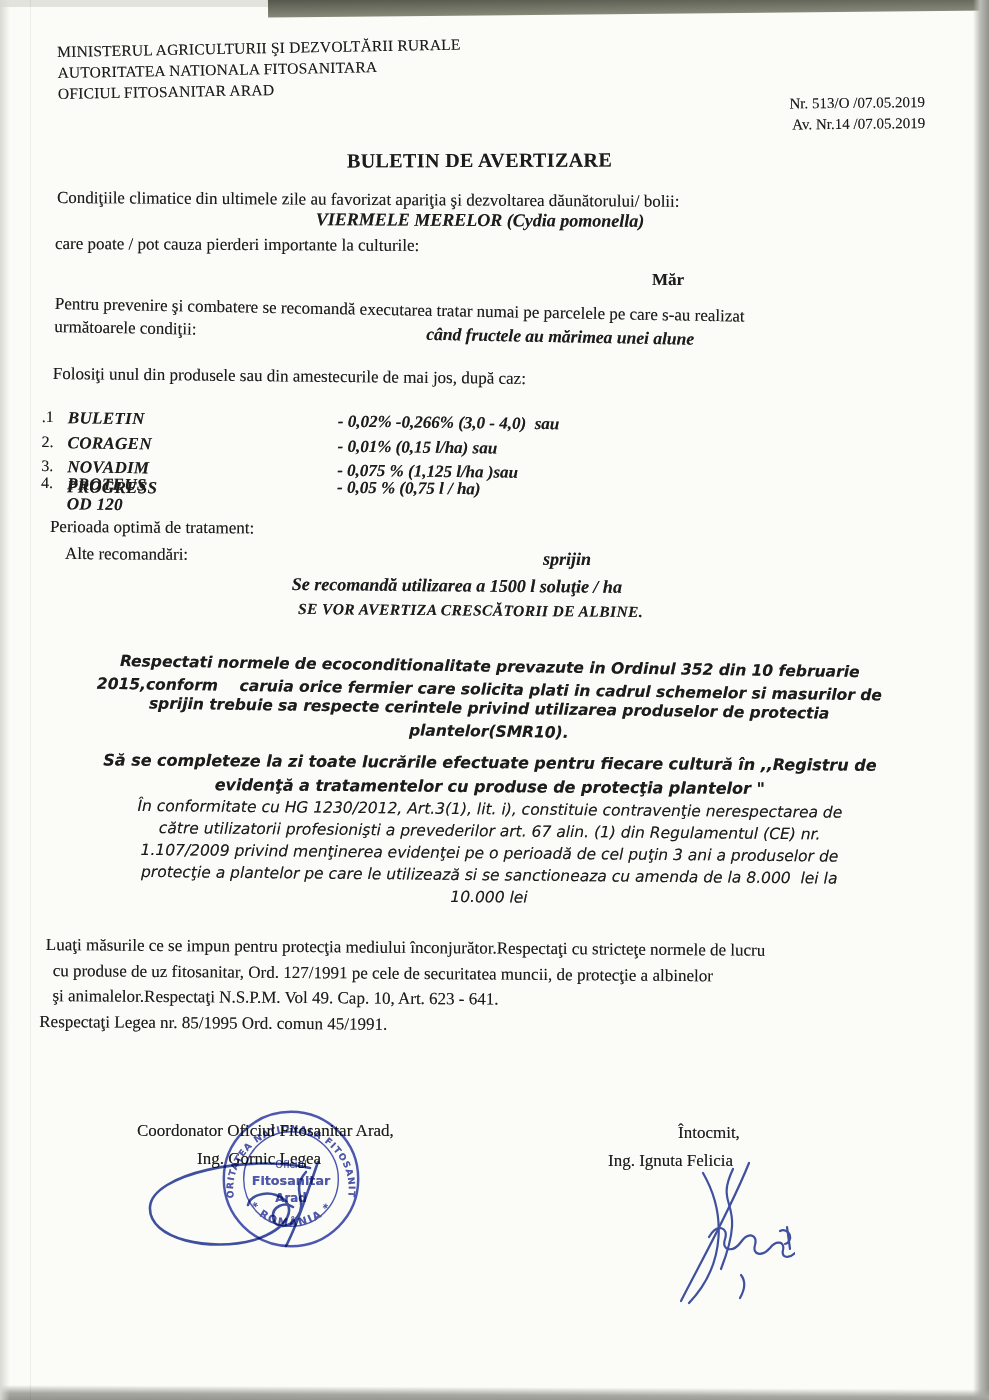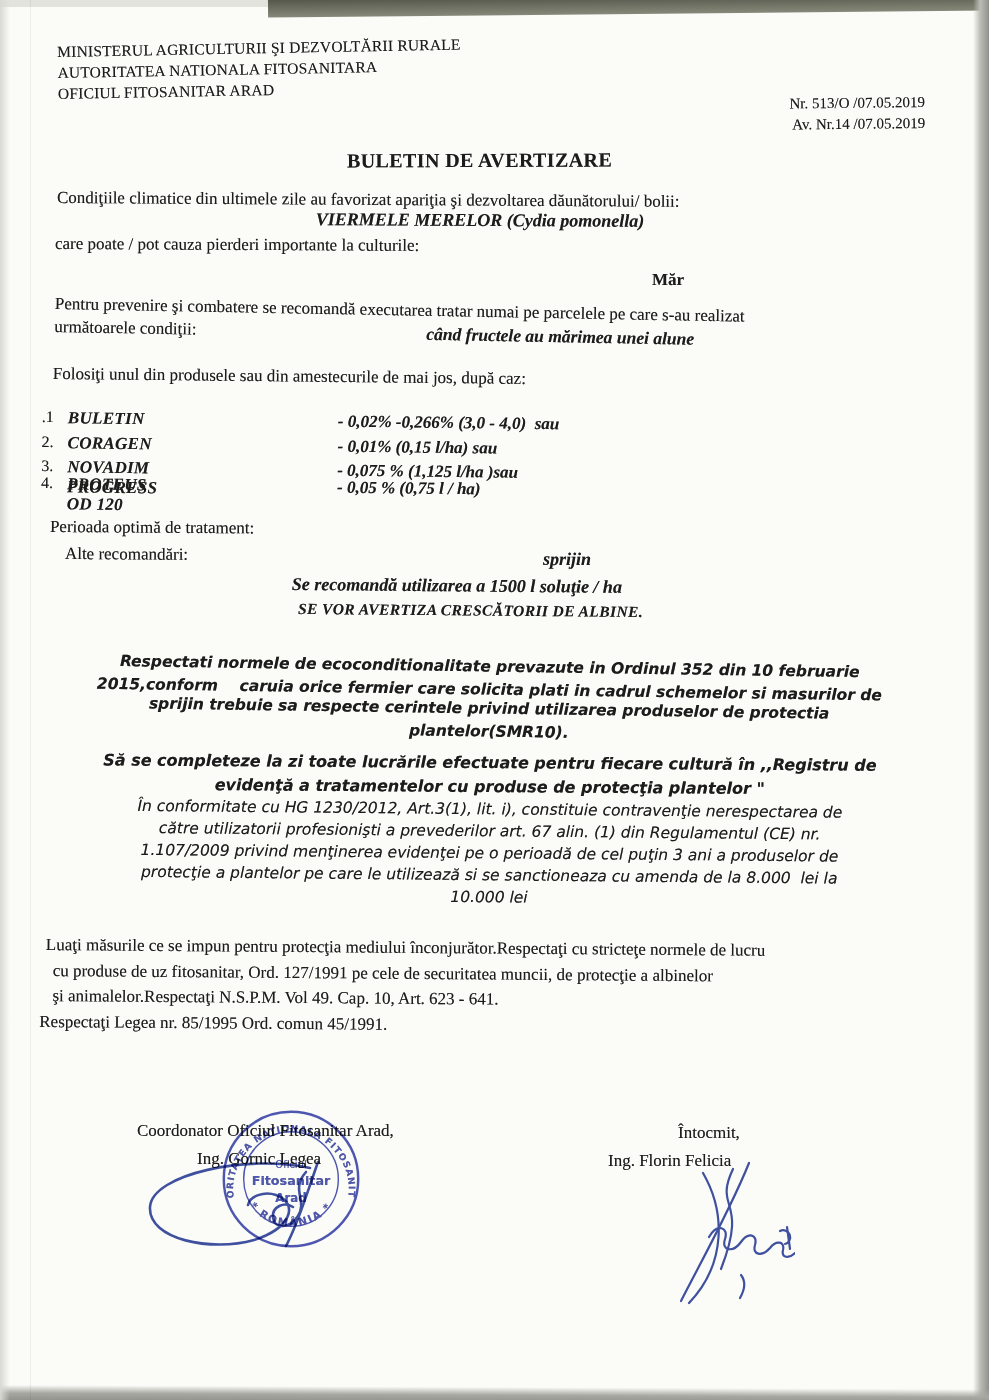--- a/index.html
+++ b/index.html
@@ -141,21 +141,21 @@
     <div style="padding-left:6px;">Luaţi măsurile ce se impun pentru protecţia mediului înconjurător.Respectaţi cu stricteţe normele de lucru</div>
     <div style="padding-left:13px;">cu produse de uz fitosanitar, Ord. 127/1991 pe cele de securitatea muncii, de protecţie a albinelor</div>
     <div style="padding-left:13px;">şi animalelor.Respectaţi N.S.P.M. Vol 49. Cap. 10, Art. 623 - 641.</div>
     <div>Respectaţi Legea nr. 85/1995 Ord. comun 45/1991.</div>
   </div>
 
   <div class="abs sig-role" style="left:137px; top:1121px;">Coordonator Oficiul Fitosanitar Arad,</div>
   <div class="abs sig-role" style="left:197px; top:1149px;">Ing. Gornic Legea</div>
 
   <div class="abs sig-role" style="left:641px; top:1123px;margin-left:37px;">Întocmit,</div>
-  <div class="abs sig-role" style="left:608px; top:1151px;">Ing. Florin Felicia</div>
+  <div class="abs sig-role" style="left:608px; top:1151px;">Ing. Ignuta Felicia</div>
 
   <svg class="abs stamp-svg" style="left:220px; top:1108px;" width="142" height="142" viewBox="0 0 150 150">
     <defs>
       <path id="arcTop" d="M 15,97 A 61,61 0 1 1 135,97" fill="none"></path>
       <path id="arcBot" d="M 25,94 A 56,56 0 0 0 125,94" fill="none"></path>
     </defs>
     <circle cx="75" cy="75" r="71" fill="none" stroke="#3f4aae" stroke-width="2.6"></circle>
     <circle cx="75" cy="75" r="50" fill="none" stroke="#3f4aae" stroke-width="1.5"></circle>
     <text font-family="DejaVu Sans, sans-serif" font-size="9.6" font-weight="bold" fill="#3f4aae" letter-spacing="1.1">
       <textPath href="#arcTop" startOffset="50%" text-anchor="middle">AUTORITATEA NATIONALA FITOSANITARA</textPath>

